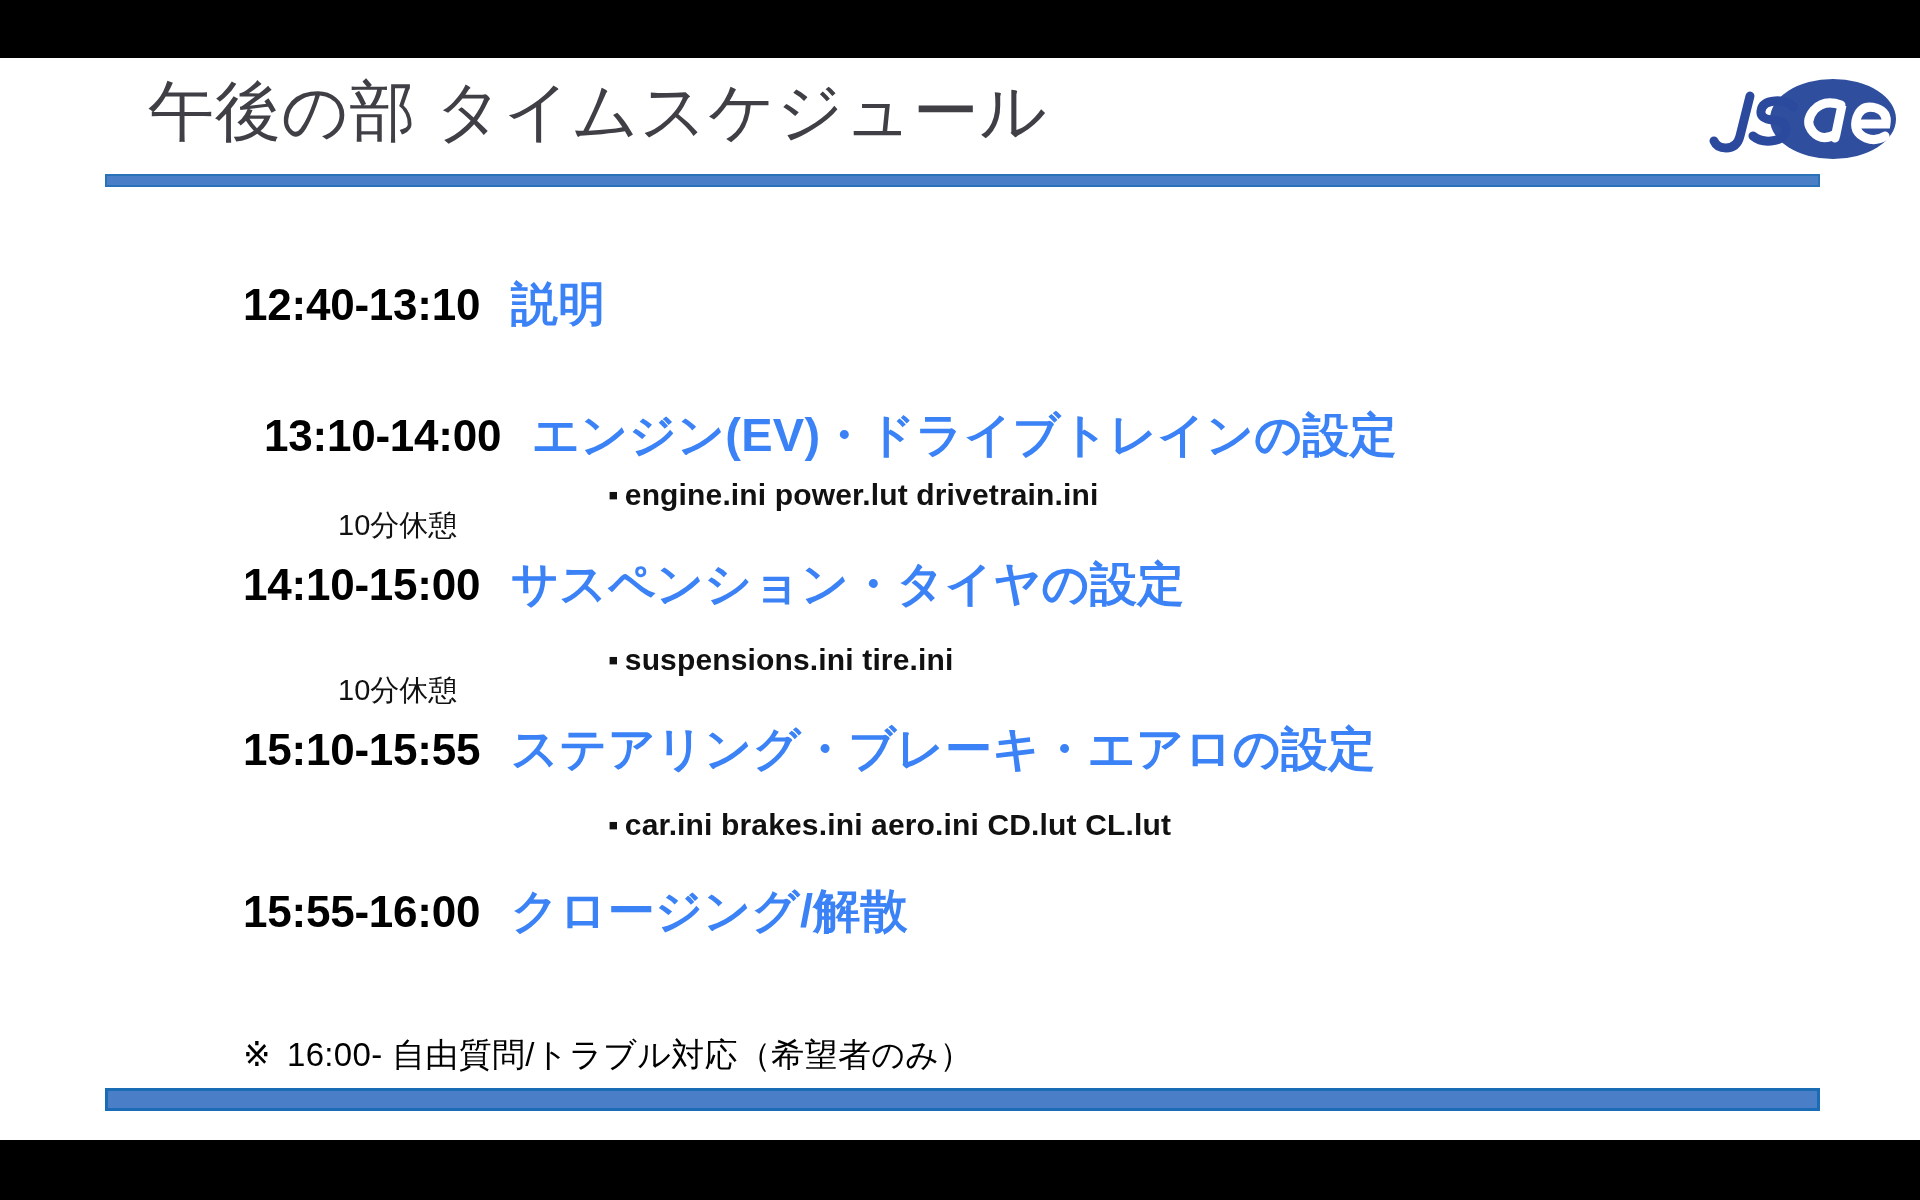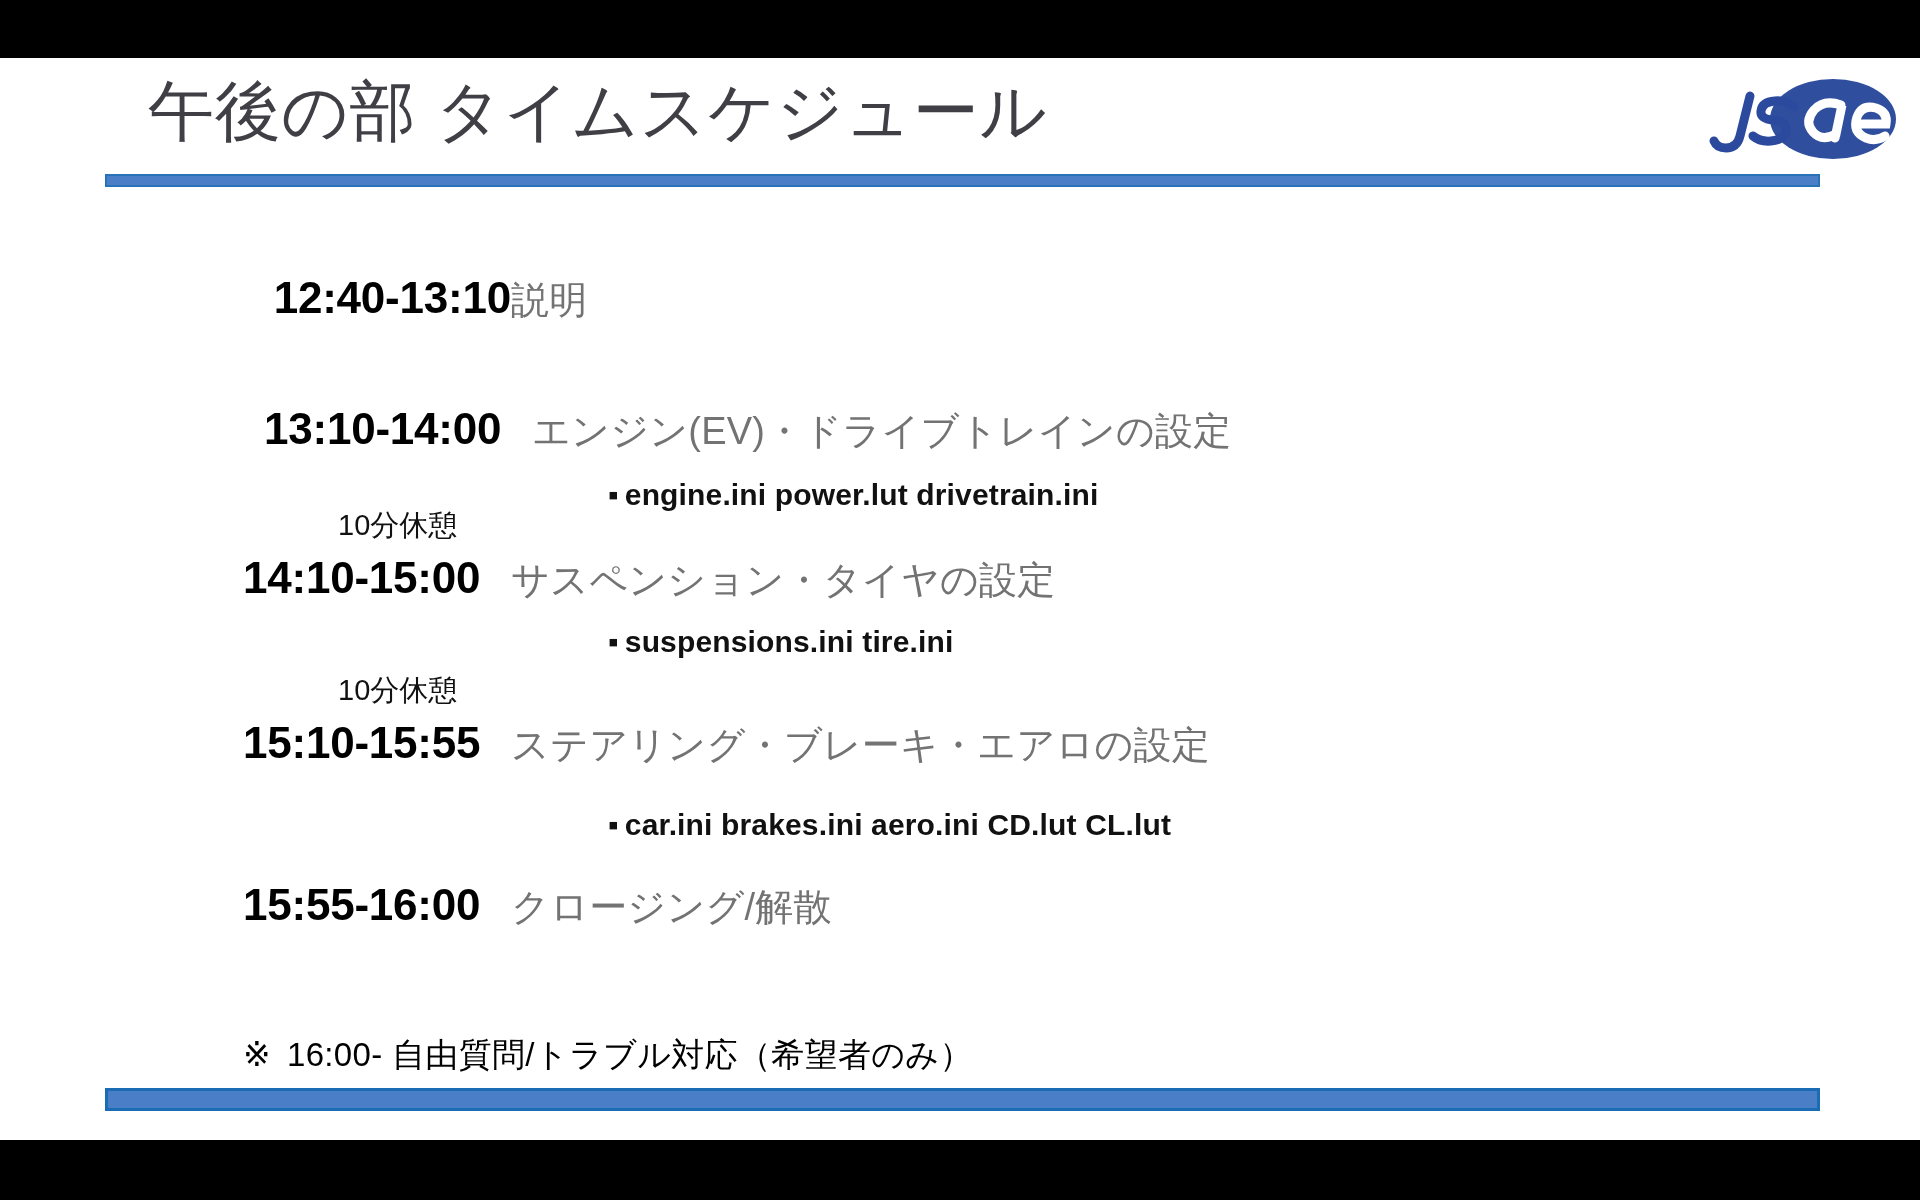--- a/index.html
+++ b/index.html
@@ -101,23 +101,23 @@
   .entry-time {
     display: inline-block;
     font-size: 44px;
     font-weight: bold;
     color: #000000;
     letter-spacing: -0.005em;
     min-width: 268px;
   }
   .entry-label {
     display: inline-block;
-    font-size: 38px;
-    font-weight: normal;
-    color: #737373;
+    font-size: 47px;
+    font-weight: bold;
+    color: #3b82f6;
     letter-spacing: 0.005em;
   }
 
   .subitem {
     position: absolute;
     left: 608px;
     white-space: nowrap;
     font-size: 30px;
     font-weight: 700;
     color: #111111;
@@ -142,26 +142,26 @@
     left: 243px;
     white-space: nowrap;
     font-size: 33px;
     font-weight: 400;
     color: #000000;
     letter-spacing: 0.01em;
   }
   .footnote-mark { margin-right: 16px; }
 
   
-  .row-0  { top: 85px; text-align: right; }
+  .row-0  { top: 85px; }
   .row-1  { top: 216px; margin-left: 21px; }
   .sub-1  { top: 290px; }
   .brk-1  { top: 318px; }
   .row-2  { top: 365px; }
-  .sub-2  { top: 437px; }
+  .sub-2  { top: 455px; }
   .brk-2  { top: 483px; }
   .row-3  { top: 530px; }
   .sub-3  { top: 620px; }
   .row-4  { top: 692px; }
   .foot-0 { top: 845px; }
 </style>
 </head>
 <body>
 
 <div class="slide-frame">

